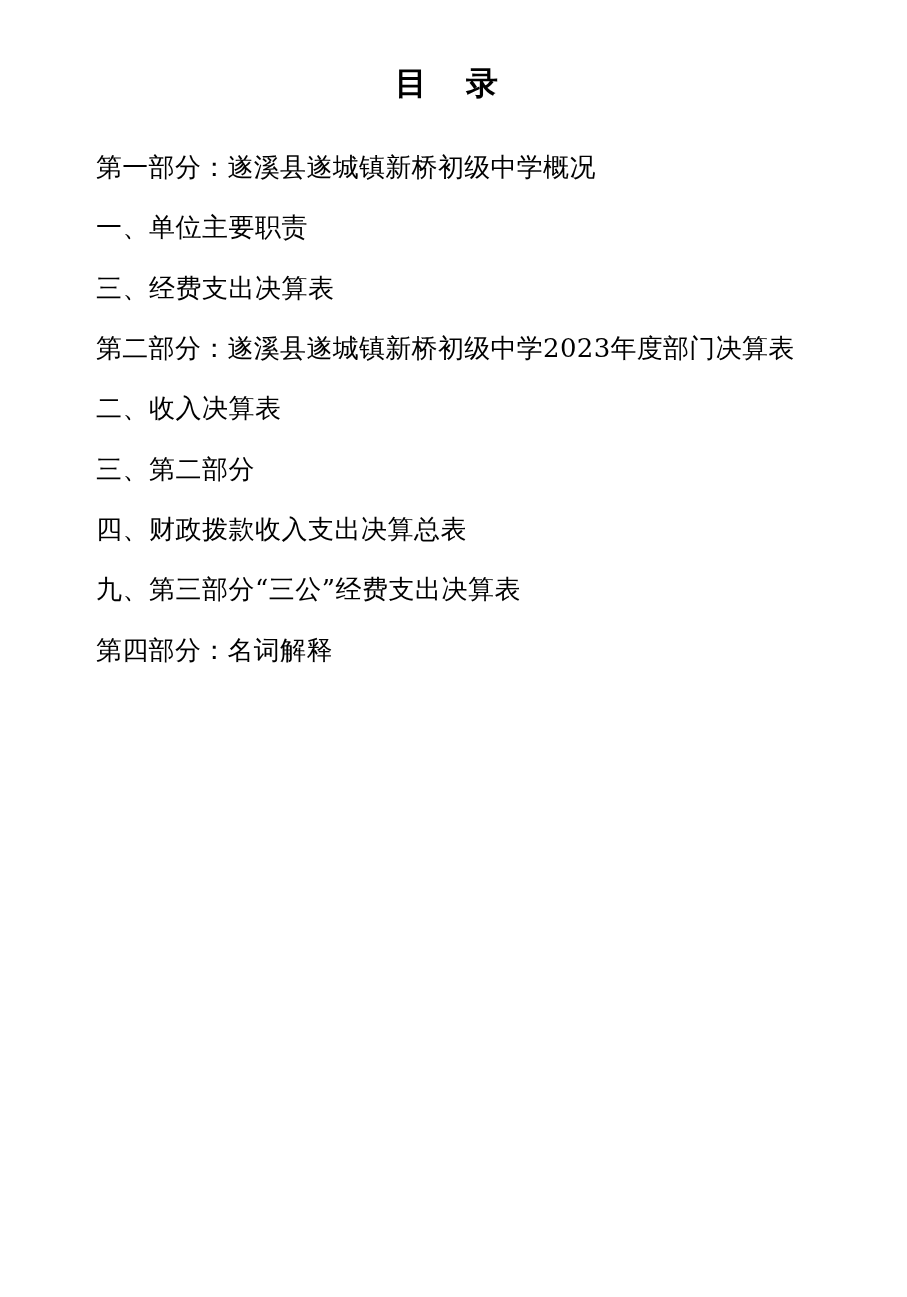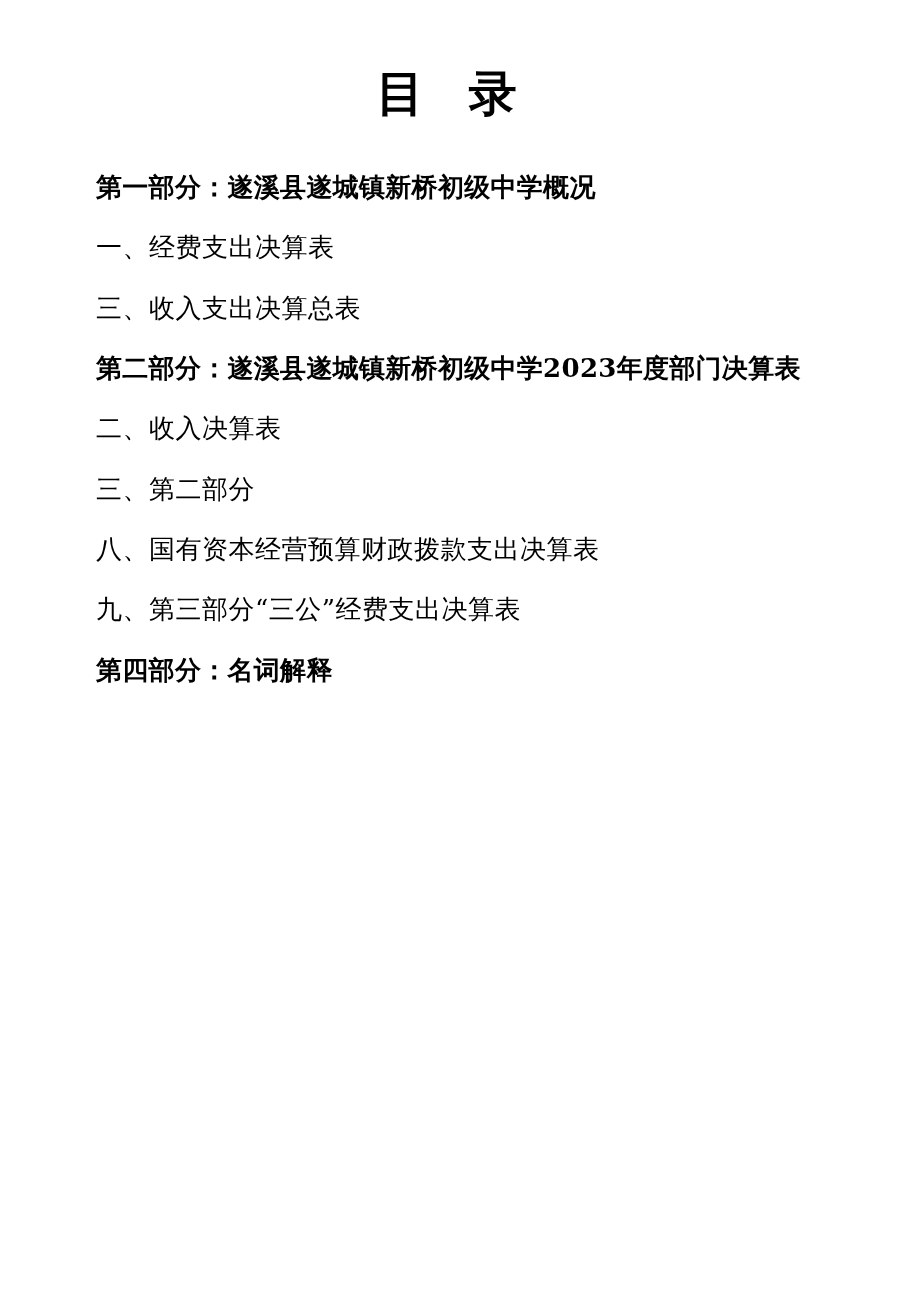--- a/index.html
+++ b/index.html
@@ -16,57 +16,57 @@
   }
   .page {
     position: relative;
     width: 907px;
     height: 1297px;
     box-sizing: border-box;
     padding: 0 40px;
   }
   .doc-title {
     text-align: center;
-    font-size: 48px;
+    font-size: 32px;
     font-weight: bold;
     letter-spacing: 14px;
     margin: 62px 0 0 0;
     font-family: "DejaVu Serif", "Liberation Serif", serif;
   }
   .toc {
     margin-top: 44px;
   }
   .toc-entry {
     font-size: 26px;
     line-height: 1.32;
     margin: 0 0 26px 0;
     white-space: pre-wrap;
   }
   .level-1 {
-    font-weight: bold;
+    font-weight: normal;
     text-indent: 56px;
     font-size: 26px;
     letter-spacing: 0.3px;
   }
   .level-2 {
     font-weight: normal;
     text-indent: 56px;
     font-size: 26px;
     letter-spacing: 0.5px;
   }
 </style>
 </head>
 <body>
 
 <div class="page">
   <div class="doc-title">目 录</div>
   <div class="toc">
     <p class="toc-entry level-1">第一部分：遂溪县遂城镇新桥初级中学概况</p>
-    <p class="toc-entry level-2">一、经费支出决算表</p>
-    <p class="toc-entry level-2">三、收入支出决算总表</p>
+    <p class="toc-entry level-2">一、单位主要职责</p>
+    <p class="toc-entry level-2">三、经费支出决算表</p>
     <p class="toc-entry level-1">第二部分：遂溪县遂城镇新桥初级中学2023年度部门决算表</p>
     <p class="toc-entry level-2">二、收入决算表</p>
     <p class="toc-entry level-2">三、第二部分</p>
-    <p class="toc-entry level-2">八、国有资本经营预算财政拨款支出决算表</p>
+    <p class="toc-entry level-2">四、财政拨款收入支出决算总表</p>
     <p class="toc-entry level-2">九、第三部分“三公”经费支出决算表</p>
     <p class="toc-entry level-1">第四部分：名词解释</p>
   </div>
 </div>
 
 </body></html>

